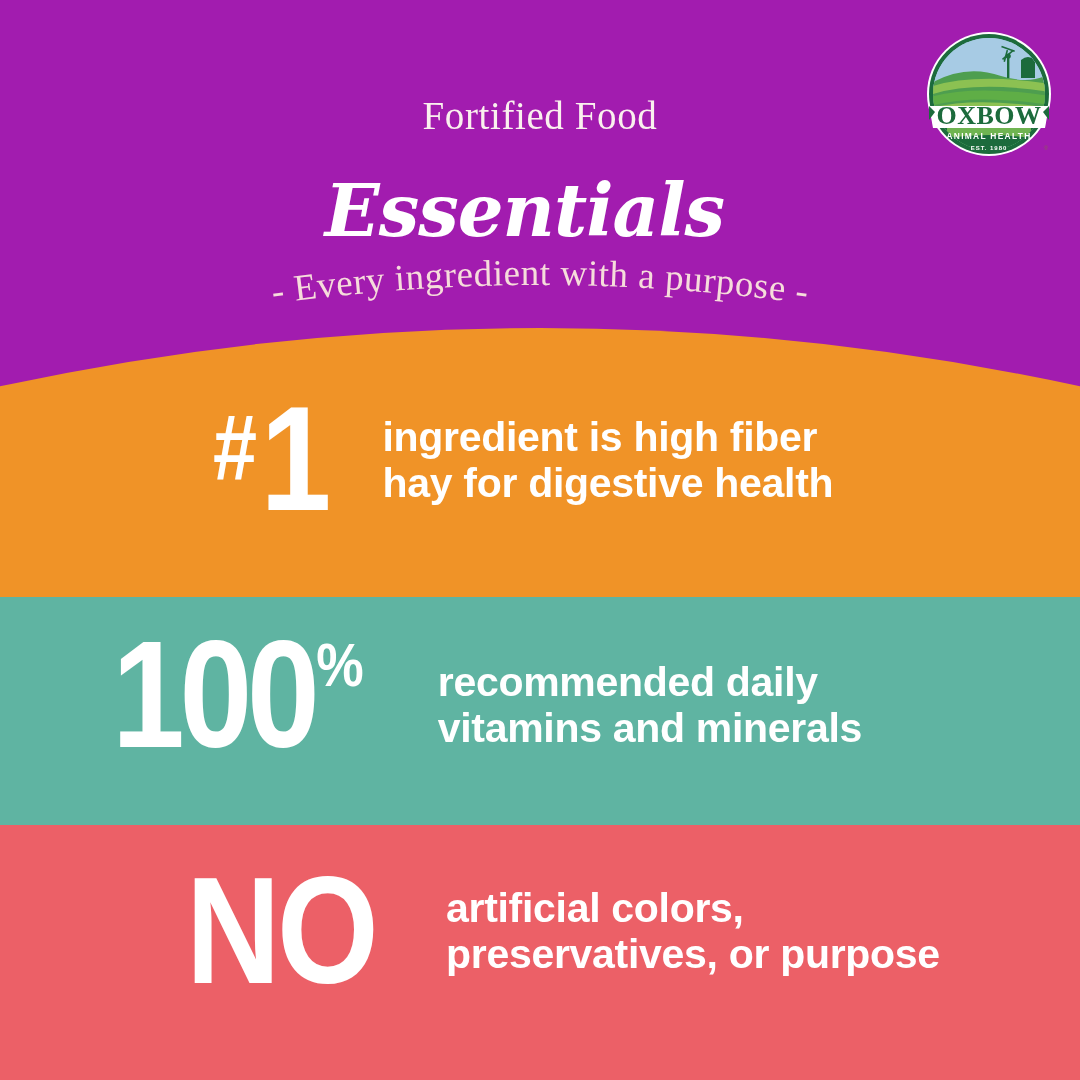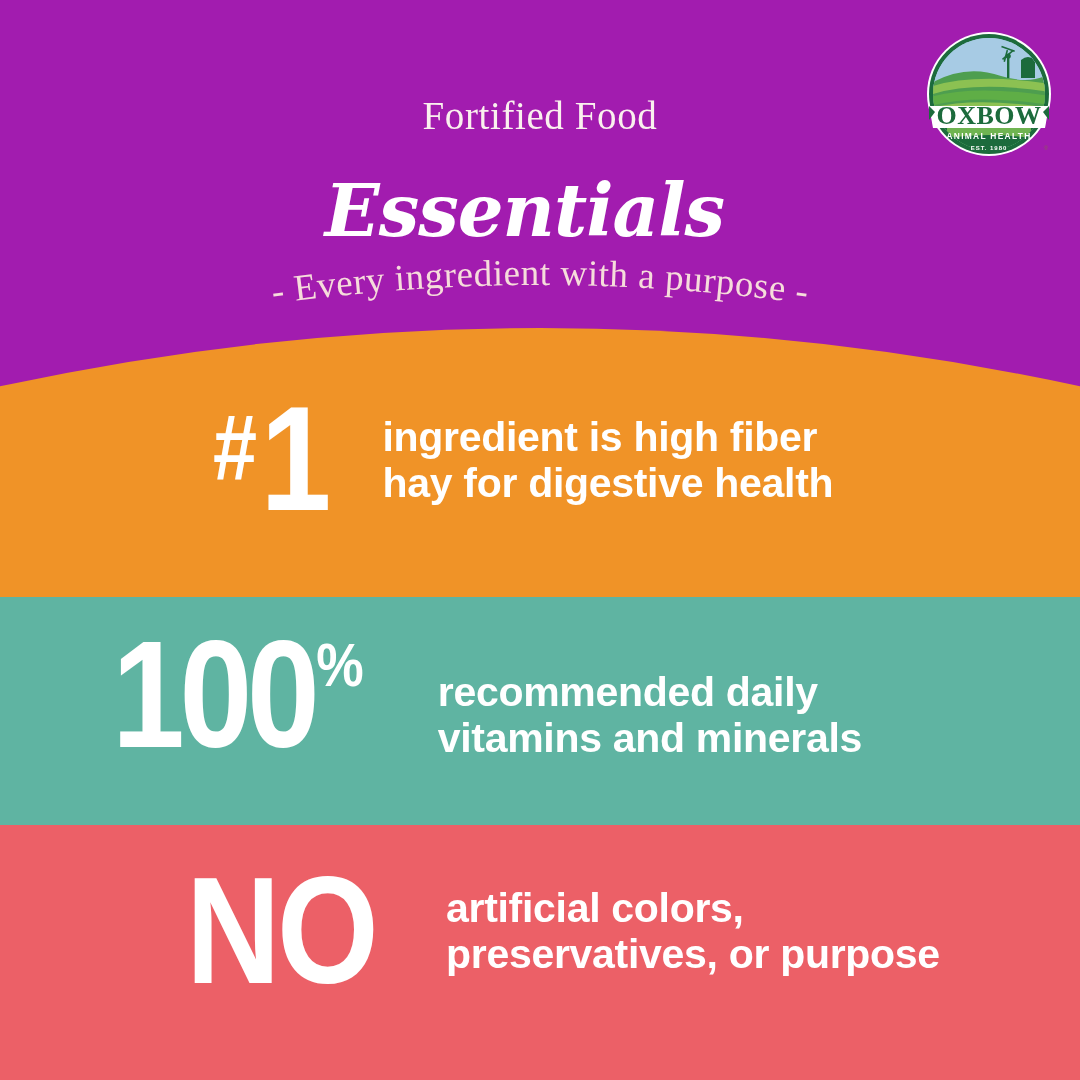--- a/index.html
+++ b/index.html
@@ -155,21 +155,21 @@
   .stat-2 .pct {
     font-size: 62px;
     letter-spacing: -1px;
     position: relative;
     top: 8px;
     margin-left: 2px;
   }
   .stat-2 .stat-copy {
     margin-left: 34px;
     position: relative;
-    top: 14px;
+    top: 4px;
     margin-top: 16px;
   }
 
   
   .stat-3 { left: 186px; top: 868px; }
   .stat-3 .num {
     font-size: 152px;
     letter-spacing: -4px;
   }
   .stat-3 .stat-copy {

